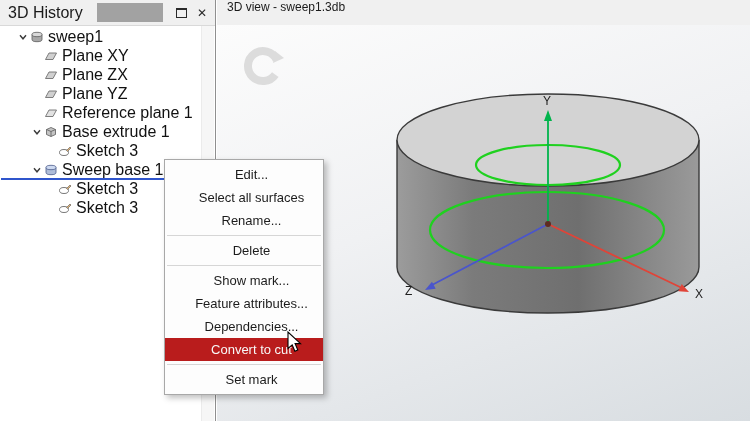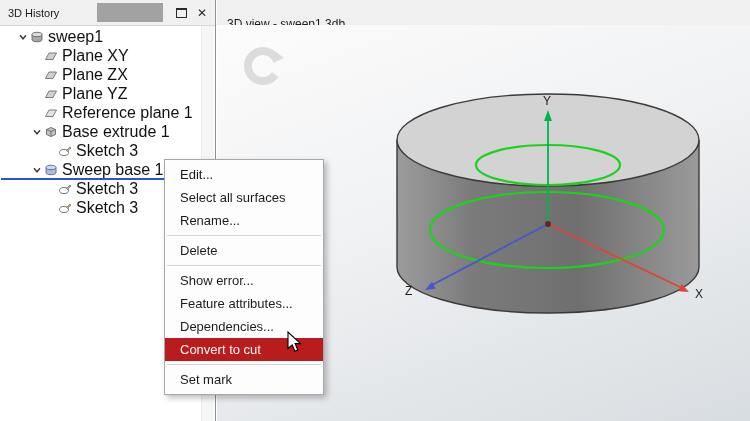--- a/index.html
+++ b/index.html
@@ -5,47 +5,47 @@
   html,body{margin:0;padding:0;}
   body{
     width:750px;height:421px;position:relative;overflow:hidden;
     font-family:"Liberation Sans",sans-serif;background:#ffffff;
   }
   
   .left-panel{position:absolute;left:0;top:0;width:216px;height:421px;background:#ffffff;
     border-right:1px solid #8f8f8f;box-sizing:border-box;}
   .lp-header{position:absolute;top:0;left:0;right:0;height:25px;background:#f0f0f0;
     border-bottom:1px solid #d9d9d9;display:flex;align-items:center;}
-  .lp-title{font-size:11px;color:#1a1a1a;padding-left:8px;}
+  .lp-title{font-size:16px;color:#1a1a1a;padding-left:8px;}
   .lp-grip{position:absolute;left:97px;top:3px;width:66px;height:19px;background:#a2a2a2;}
   .lp-btn{position:absolute;top:4px;width:18px;height:17px;display:flex;align-items:center;
     justify-content:center;cursor:default;}
   .btn-max{right:25px;}
   .btn-close{right:4px;font-size:12px;color:#2a2a2a;line-height:1;}
   .max-glyph{width:9px;height:7px;border:1px solid #2a2a2a;border-top-width:2px;}
   .tree{position:absolute;top:26px;left:0;width:202px;padding-top:1px;}
   .tree-row{height:19px;display:flex;align-items:center;font-size:16px;color:#111;white-space:nowrap;}
   .chev{width:14px;flex:0 0 14px;display:flex;justify-content:center;align-items:center;}
   .ticon{width:15px;flex:0 0 15px;display:flex;align-items:center;}
   .tlabel{padding-left:3px;}
   .ind-0{padding-left:16px;} .ind-1{padding-left:30px;} .ind-2{padding-left:44px;}
   .insert-line{position:absolute;left:1px;top:178px;width:163px;height:2px;background:#2f55cc;z-index:5;}
   .scroll-track{position:absolute;top:26px;right:1px;width:12px;bottom:0;background:#f6f6f6;
     border-left:1px solid #ebebeb;}
   
   .right-panel{position:absolute;left:217px;top:0;width:533px;height:421px;}
   .rp-header{height:32px;background:#f0f0f0;border-bottom:1px solid #c9c9c9;display:flex;
-    align-items:flex-end;box-sizing:border-box;}
+    align-items:flex-start;box-sizing:border-box;}
   .rp-title{font-size:12px;color:#1a1a1a;padding-left:10px;}
   .viewport{position:absolute;top:25px;left:0;width:533px;height:396px;
     background:linear-gradient(160deg,#fcfcfc 0%,#f0f1f3 45%,#d8dde1 100%);}
   
   .context-menu{position:absolute;left:164px;top:159px;width:158px;background:#fdfdfd;
     border:1px solid #a8a8a8;box-shadow:3px 3px 6px rgba(0,0,0,.25);padding:3px 0;z-index:10;}
-  .menu-item{height:23px;line-height:23px;padding-left:15px;font-size:13px;color:#1c1c1c;}
+  .menu-item{height:23px;line-height:23px;padding-left:15px;font-size:13px;color:#1c1c1c;text-align:center;}
   .menu-item.hl{background:#b91c1c;color:#f8f8f8;}
   .menu-sep{border-top:1px solid #d6d6d6;margin:3px 2px;}
   
   .cursor{position:absolute;left:287px;top:331px;z-index:20;}
 </style>
 </head>
 <body>
 
 <div class="left-panel">
   <div class="lp-header">
@@ -230,21 +230,21 @@
   </div>
 </div>
 
 <div class="context-menu">
   <div class="menu-item">Edit...</div>
   <div class="menu-item">Select all surfaces</div>
   <div class="menu-item">Rename...</div>
   <div class="menu-sep"></div>
   <div class="menu-item">Delete</div>
   <div class="menu-sep"></div>
-  <div class="menu-item">Show error...</div>
+  <div class="menu-item">Show mark...</div>
   <div class="menu-item">Feature attributes...</div>
   <div class="menu-item">Dependencies...</div>
   <div class="menu-item hl">Convert to cut</div>
   <div class="menu-sep"></div>
   <div class="menu-item">Set mark</div>
 </div>
 
 <svg class="cursor" width="16" height="22" viewBox="0 0 16 22">
   <path d="M1 1 L1 17.5 L5.2 13.8 L7.9 20.2 L10.8 19 L8.1 12.6 L13.5 12.6 Z" fill="#ffffff" stroke="#000000" stroke-width="1.1"></path>
 </svg>

